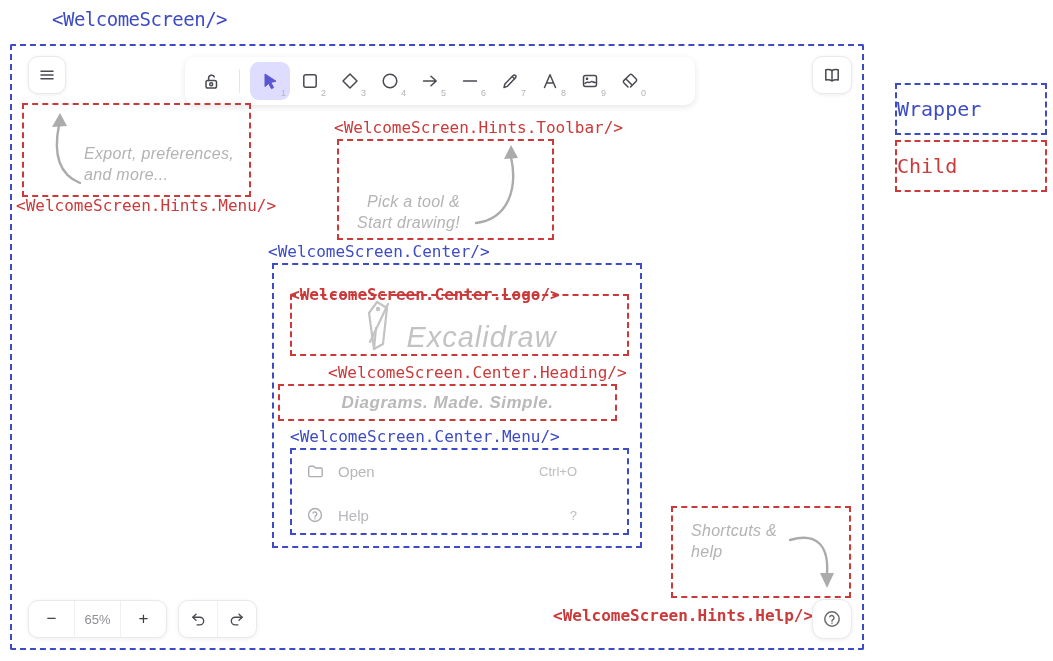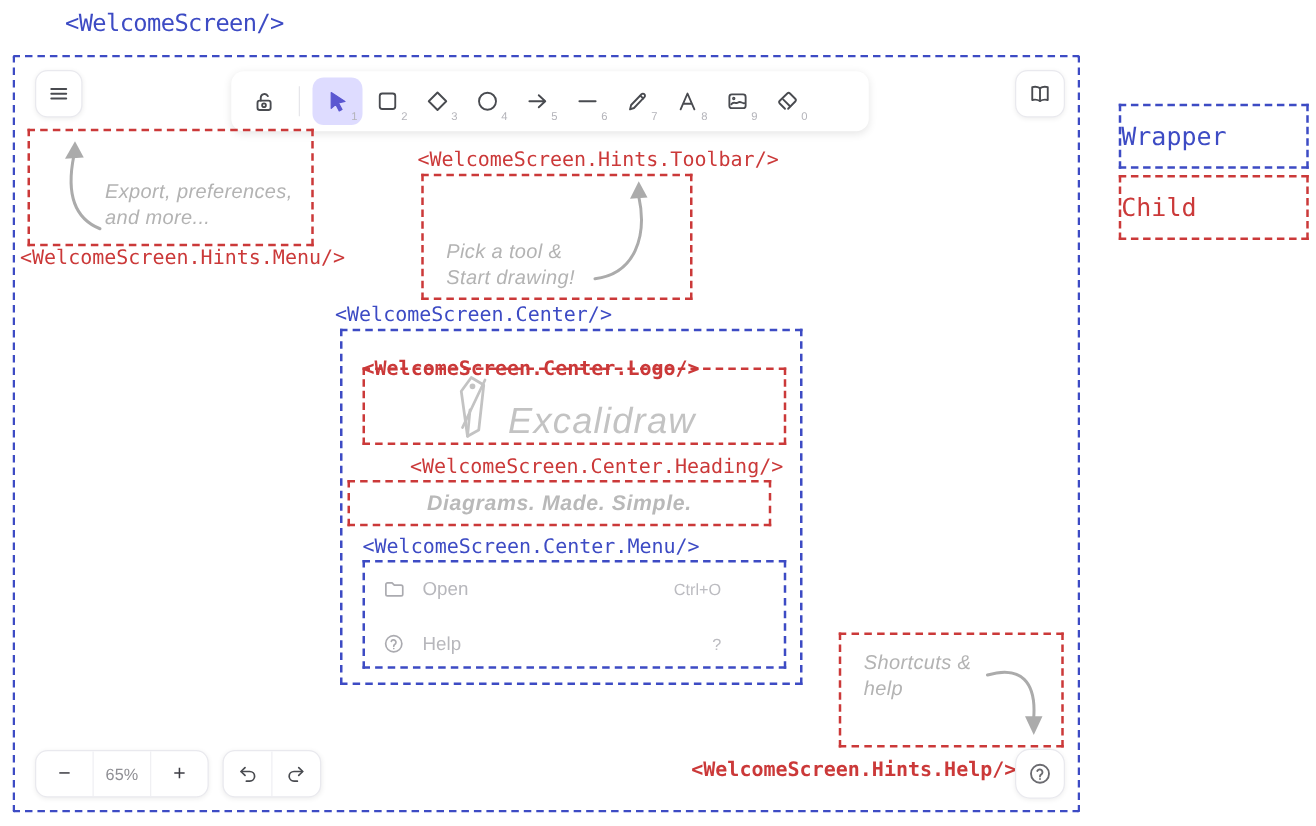--- a/index.html
+++ b/index.html
@@ -169,21 +169,21 @@
       <polygon points="12,16 20,2 27,15"></polygon>
     </svg>
     <div class="hint-text" style="left:60px;top:38px;">
       <div>Export, preferences,</div>
       <div>and more...</div>
     </div>
   </div>
   <div class="comp-label mono red-text" style="left:16px;top:196px;">&lt;WelcomeScreen.Hints.Menu/&gt;</div>
 
   <div class="comp-label mono red-text" style="left:334px;top:118px;text-align:right;">&lt;WelcomeScreen.Hints.Toolbar/&gt;</div>
-  <div class="dashed-red" style="position:absolute;left:337px;top:139px;width:213px;height:97px;">
+  <div class="dashed-red" style="position:absolute;left:337px;top:139px;width:213px;height:97px;text-align:right;">
     <svg class="hint-arrow" style="right:20px;top:2px;" width="60" height="88" viewBox="0 0 60 88">
       <path d="M4 80 C36 76 46 46 39 14"></path>
       <polygon points="32,16 39,2 46,15"></polygon>
     </svg>
     <div class="hint-text" style="left:18px;top:50px;">
       <div>Pick a tool &amp;</div>
       <div>Start drawing!</div>
     </div>
   </div>
 

